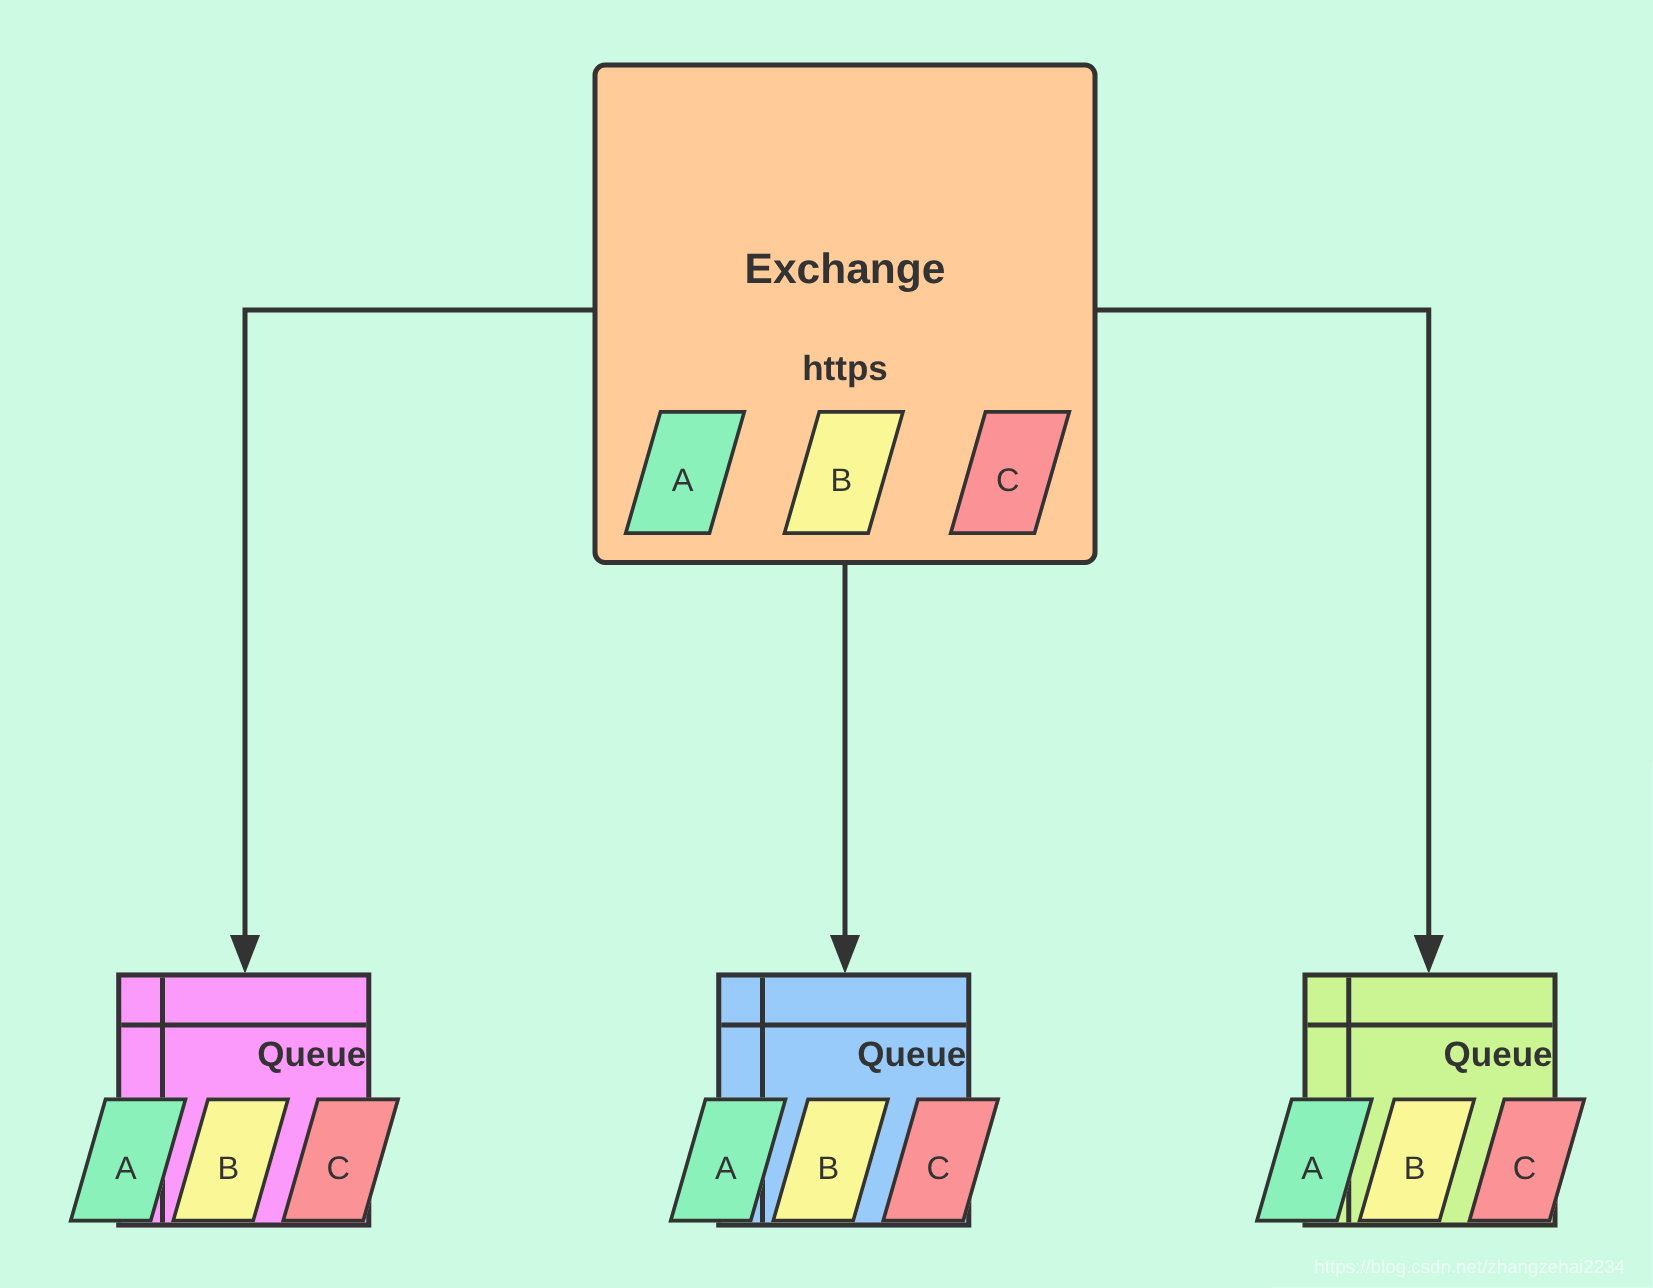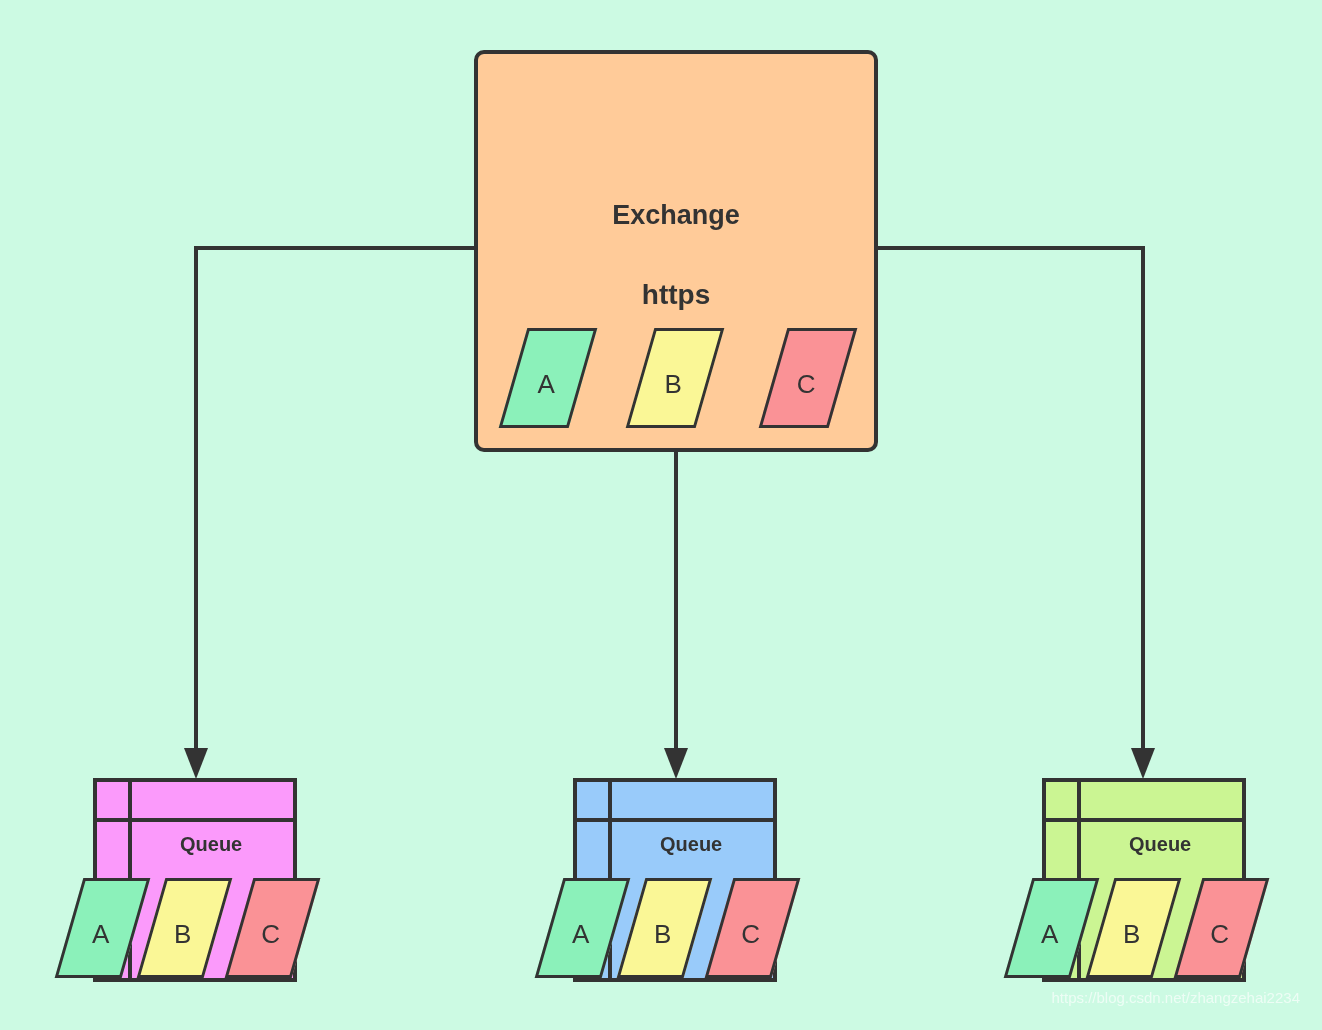--- a/index.html
+++ b/index.html
@@ -33,21 +33,21 @@
     box-sizing: border-box;
     background: var(--exchange-fill, #FFCB99);
     border: 4px solid var(--stroke, #333333);
     border-radius: 10px;
   }
   .ex-title {
     position: absolute;
     left: 0; right: 0; top: 141px;
     height: 40px; line-height: 40px;
     text-align: center;
-    font-size: 27px;
+    font-size: 34px;
     font-weight: 600;
   }
   .ex-subtitle {
     position: absolute;
     left: 0; right: 0; top: 221px;
     height: 40px; line-height: 40px;
     text-align: center;
     font-size: 28px;
     font-weight: 600;
   }
@@ -70,24 +70,23 @@
   .q-hline {
     position: absolute;
     left: 0; right: 0; top: 36px;
     height: 4px;
     background: var(--stroke, #333333);
   }
   .q-label {
     position: absolute;
     left: 35px; right: 0; top: 40px;
     height: 44px; line-height: 44px;
-    text-align: left;
-    font-size: 20px;
+    text-align: right;
+    font-size: 28px;
     font-weight: 600;
-    margin-left: 48px;
   }
   .msg {
     position: absolute;
     height: 100px;
     box-sizing: border-box;
     border: 3px solid var(--stroke, #333333);
     transform: skewX(-16deg);
   }
   .msg .msg-label {
     position: absolute;
@@ -103,21 +102,21 @@
   .ex-msg { top: 274px; width: 70px; }
   .ex-msg-a { left: 35px; }
   .ex-msg-b { left: 162px; }
   .ex-msg-c { left: 295px; }
   .q-msg { top: 96px; width: 67px; }
   .q-msg-a { left: -28px; }
   .q-msg-b { left: 54px; }
   .q-msg-c { left: 142px; }
   .watermark {
     position: absolute;
-    right: 22px; bottom: 24px;
+    right: 22px; bottom: 8px;
     font-size: 15px;
     color: rgba(255, 255, 255, 0.65);
     margin-top: 11px;
   }
 </style>
 </head>
 <body>
 
 <div class="canvas">
 

